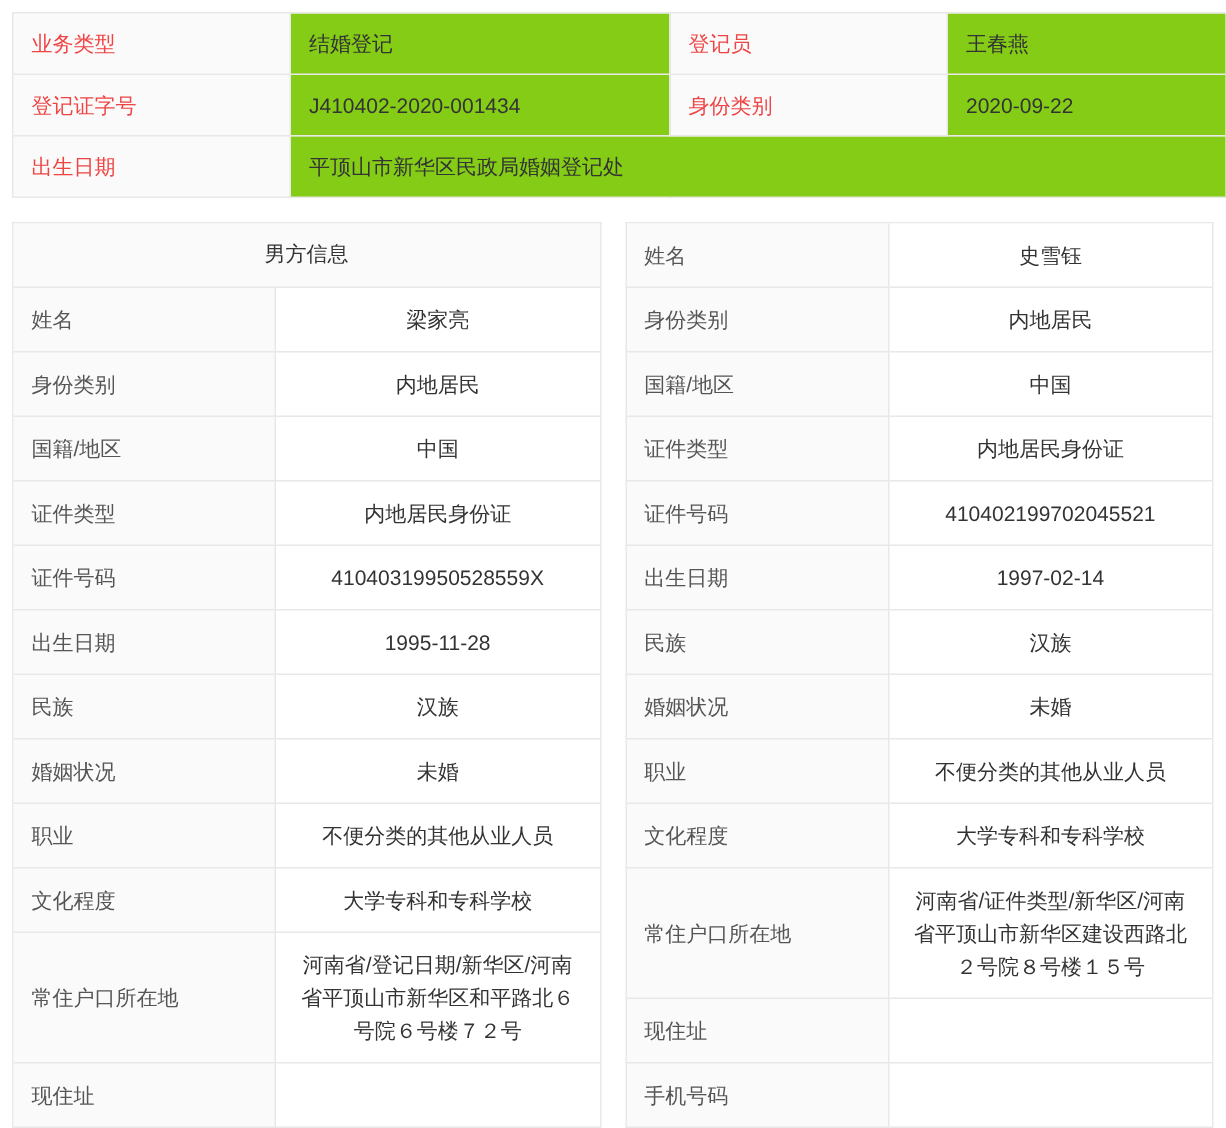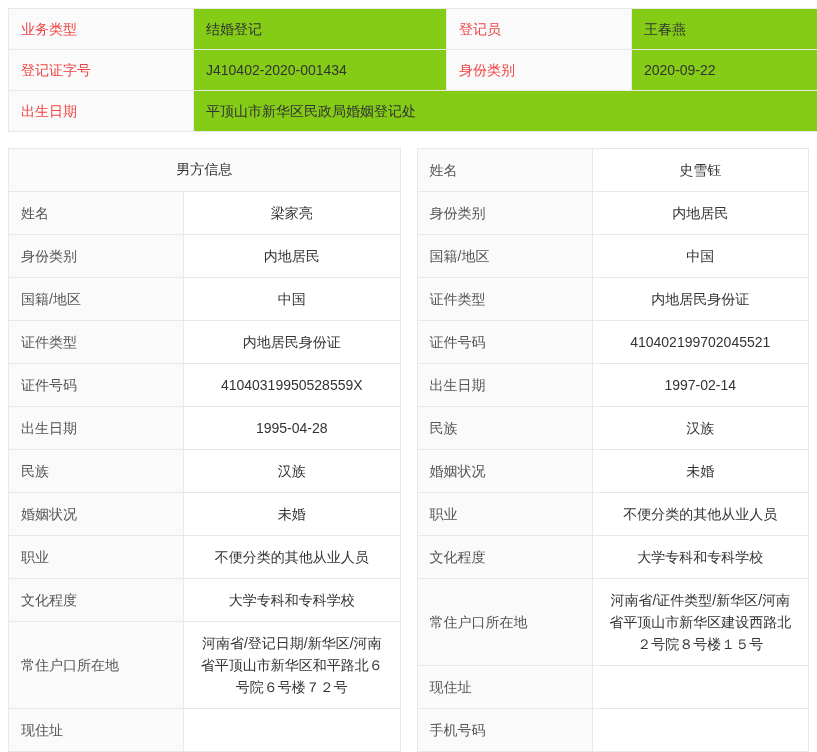--- a/index.html
+++ b/index.html
@@ -143,21 +143,21 @@
           <tr>
             <td class="lbl">证件类型</td>
             <td class="val">内地居民身份证</td>
           </tr>
           <tr>
             <td class="lbl">证件号码</td>
             <td class="val">41040319950528559X</td>
           </tr>
           <tr>
             <td class="lbl">出生日期</td>
-            <td class="val">1995-04-28</td>
+            <td class="val">1995-11-28</td>
           </tr>
           <tr>
             <td class="lbl">民族</td>
             <td class="val">汉族</td>
           </tr>
           <tr>
             <td class="lbl">婚姻状况</td>
             <td class="val">未婚</td>
           </tr>
           <tr>

